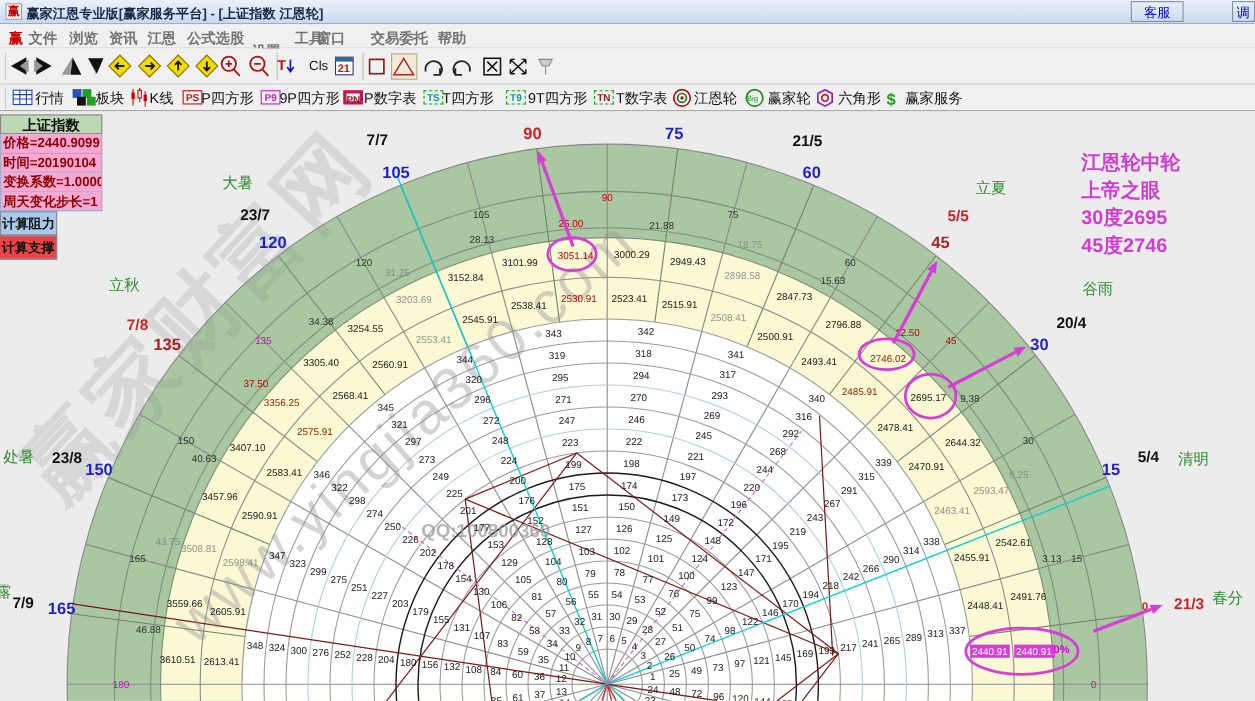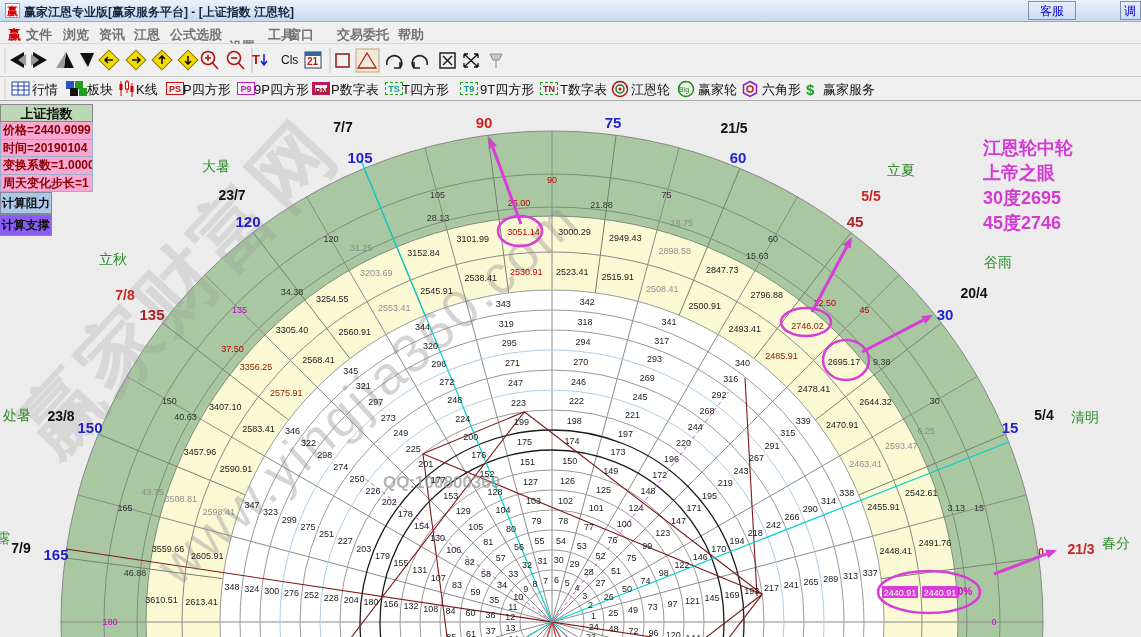--- a/index.html
+++ b/index.html
@@ -569,14 +569,14 @@
 <span class="t2" style="left:762px;">六角形</span>
 <span class="t2" style="left:823px;">赢家服务</span>
 </div>
 <div id="panel">
  <div class="hd">上证指数</div>
  <div class="rw">价格=2440.9099</div>
  <div class="rw">时间=20190104</div>
  <div class="rw">变换系数=1.00000</div>
  <div class="rw">周天变化步长=1</div>
  <div style="height:23px;">
-  <div class="bt" style="width:52px;background:#aac8e8;">计算阻力</div><div class="bt" style="width:53px;background:#8b5cf6;margin-left:-1px;">计算支撑</div>
+  <div class="bt" style="width:52px;background:#aac8e8;">计算阻力</div><div class="bt" style="width:53px;background:#ef4444;margin-left:-1px;">计算支撑</div>
  </div>
 </div>
 </body></html>

